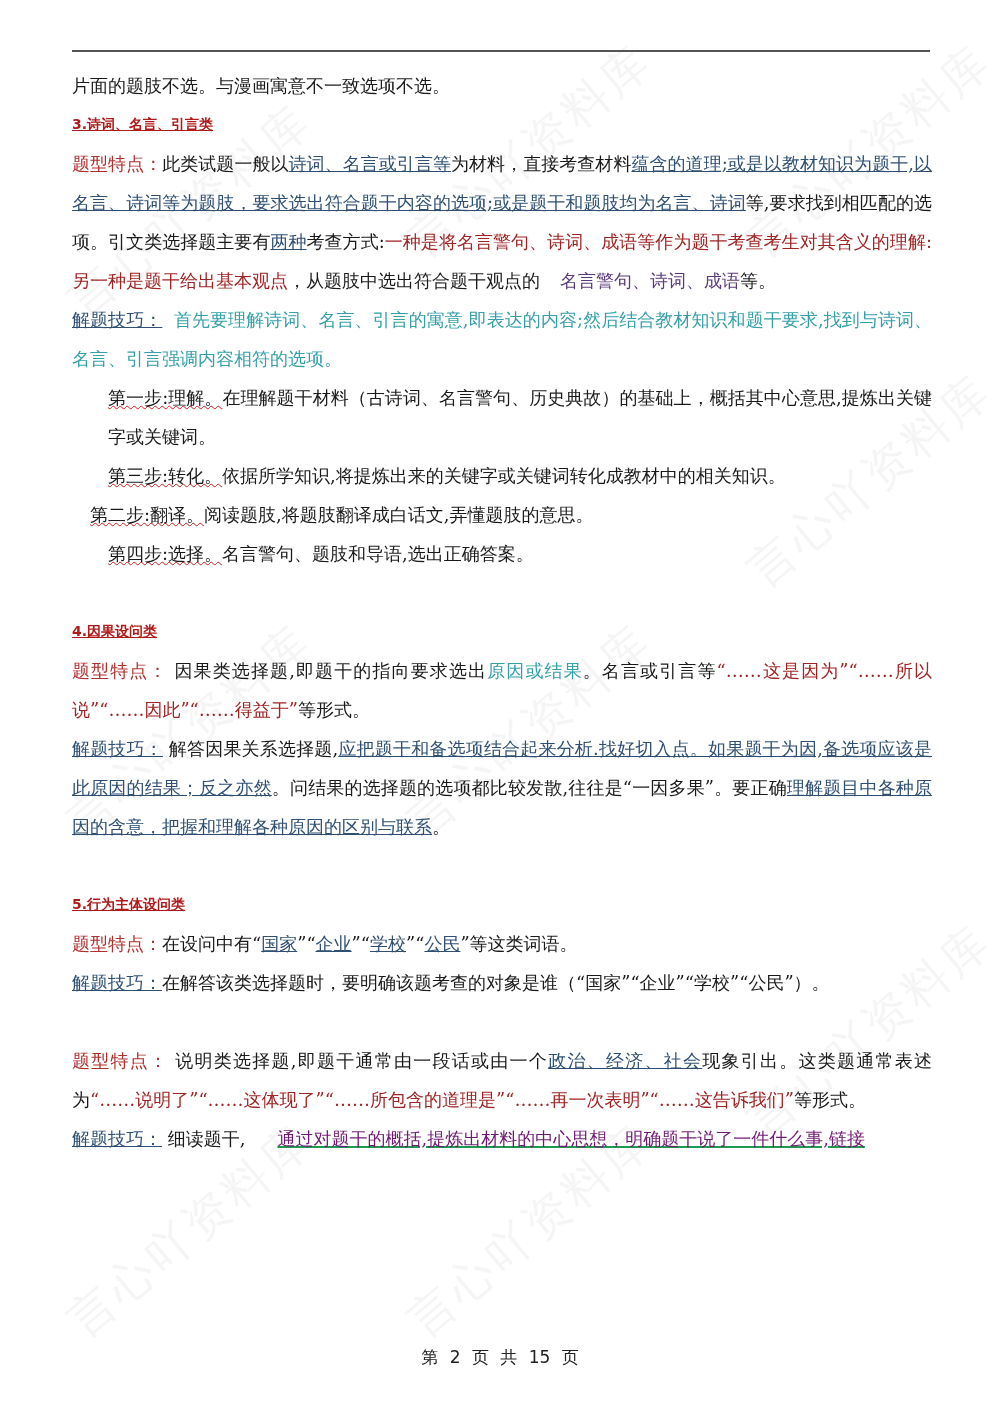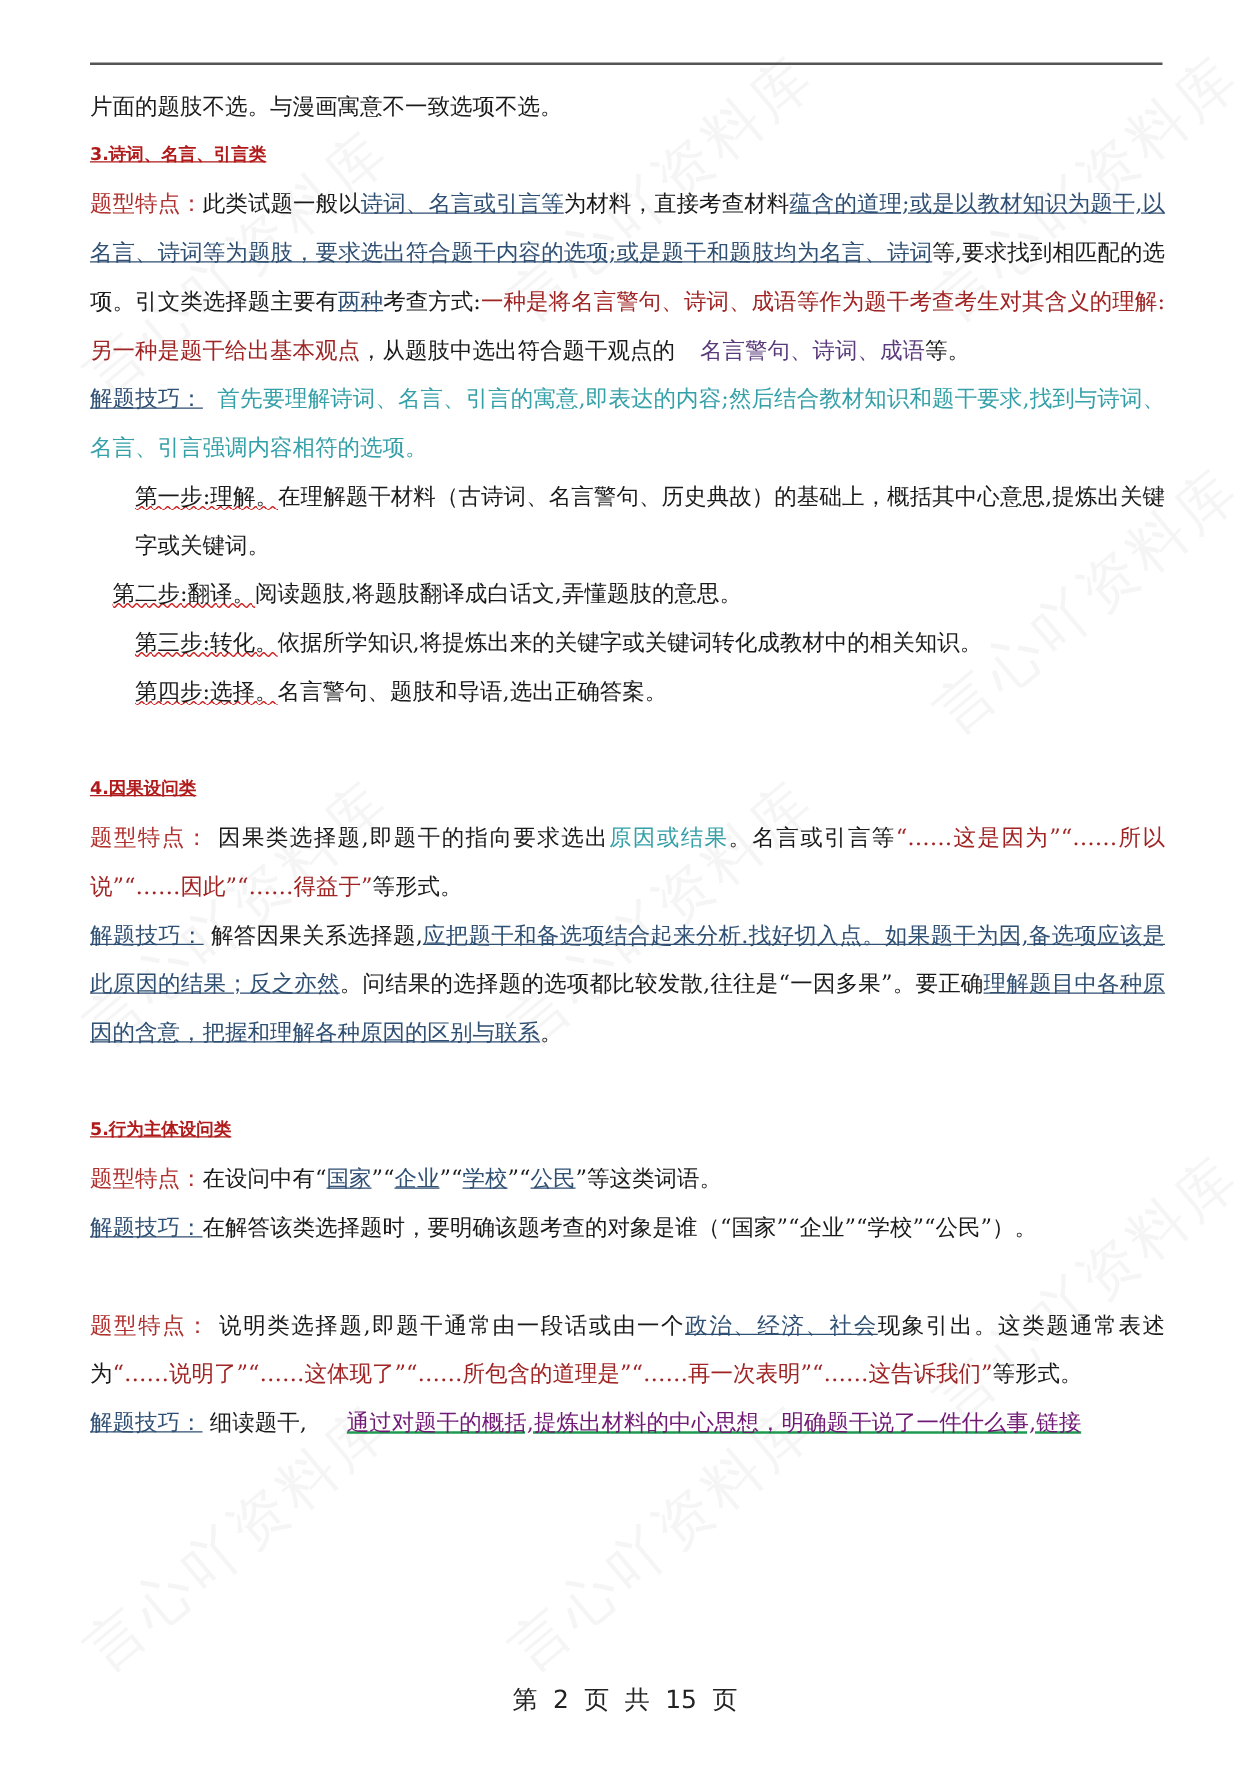--- a/index.html
+++ b/index.html
@@ -31,21 +31,21 @@
   .lbl-red { color: #b0302e; }
   .lbl-blue { color: #2f4f73; text-decoration: underline; }
   .u { color: #2f4f73; text-decoration: underline; text-decoration-color: #2f4f73; }
   .red { color: #a02424; }
   .purple { color: #5a3a7a; padding-left: 20px; }
   .teal { color: #35a0a8; }
   .step { text-decoration: underline wavy #d02020; text-decoration-thickness: 1px; }
   .green-u { color: #701a75; text-decoration: underline; text-decoration-color: #1f9a50; text-decoration-thickness: 2px; margin-left: 32px; }
   .footer {
     position: absolute; top: 1346px; left: 0; width: 1000px; text-align: center;
-    font-family: "DejaVu Sans", sans-serif; font-size: 20px; color: #222; word-spacing: 6px;
+    font-family: "DejaVu Sans", sans-serif; font-size: 17px; color: #222; word-spacing: 6px;
   }
 </style>
 </head>
 <body>
 
 <div class="watermark" style="left:40px;top:180px;">言心吖资料库</div>
 <div class="watermark" style="left:380px;top:120px;">言心吖资料库</div>
 <div class="watermark" style="left:720px;top:120px;">言心吖资料库</div>
 <div class="watermark" style="left:40px;top:700px;">言心吖资料库</div>
 <div class="watermark" style="left:380px;top:700px;">言心吖资料库</div>
@@ -60,22 +60,22 @@
   <p class="p">片面的题肢不选。与漫画寓意不一致选项不选。</p>
 
   <p class="h">3.诗词、名言、引言类</p>
   <p class="p">
     <span class="lbl-red">题型特点：</span><span>此类试题一般以</span><span class="u">诗词、名言或引言等</span><span>为材料，直接考查材料</span><span class="u">蕴含的道理;或是以教材知识为题干,以名言、诗词等为题肢，要求选出符合题干内容的选项;或是题干和题肢均为名言、诗词</span><span>等,要求找到相匹配的选项。引文类选择题主要有</span><span class="u">两种</span><span>考查方式:</span><span class="red">一种是将名言警句、诗词、成语等作为题干考查考生对其含义的理解:另一种是题干给出基本观点</span><span>，从题肢中选出符合题干观点的</span><span class="purple">名言警句、诗词、成语</span><span>等。</span>
   </p>
   <p class="p">
     <span class="lbl-blue">解题技巧：</span>&nbsp;&nbsp;<span class="teal">首先要理解诗词、名言、引言的寓意,即表达的内容;然后结合教材知识和题干要求,找到与诗词、名言、引言强调内容相符的选项。</span>
   </p>
   <p class="p indent1"><span class="step">第一步:理解。</span><span>在理解题干材料（古诗词、名言警句、历史典故）的基础上，概括其中心意思,提炼出关键字或关键词。</span></p>
+  <p class="p indent1"><span class="step">第三步:转化。</span><span>依据所学知识,将提炼出来的关键字或关键词转化成教材中的相关知识。</span></p>
   <p class="p indent2"><span class="step">第二步:翻译。</span><span>阅读题肢,将题肢翻译成白话文,弄懂题肢的意思。</span></p>
-  <p class="p indent1"><span class="step">第三步:转化。</span><span>依据所学知识,将提炼出来的关键字或关键词转化成教材中的相关知识。</span></p>
   <p class="p indent1"><span class="step">第四步:选择。</span><span>名言警句、题肢和导语,选出正确答案。</span></p>
 
   <div class="gap"></div>
 
   <p class="h">4.因果设问类</p>
   <p class="p">
     <span class="lbl-red">题型特点：</span>&nbsp;<span>因果类选择题,即题干的指向要求选出</span><span class="teal">原因或结果</span><span>。名言或引言等</span><span class="red">“……这是因为”“……所以说”“……因此”“……得益于”</span><span>等形式。</span>
   </p>
   <p class="p">
     <span class="lbl-blue">解题技巧：</span>&nbsp;<span>解答因果关系选择题,</span><span class="u">应把题干和备选项结合起来分析.找好切入点。如果题干为因,备选项应该是此原因的结果；反之亦然</span><span>。问结果的选择题的选项都比较发散,往往是“一因多果”。要正确</span><span class="u">理解题目中各种原因的含意，把握和理解各种原因的区别与联系</span><span>。</span>

